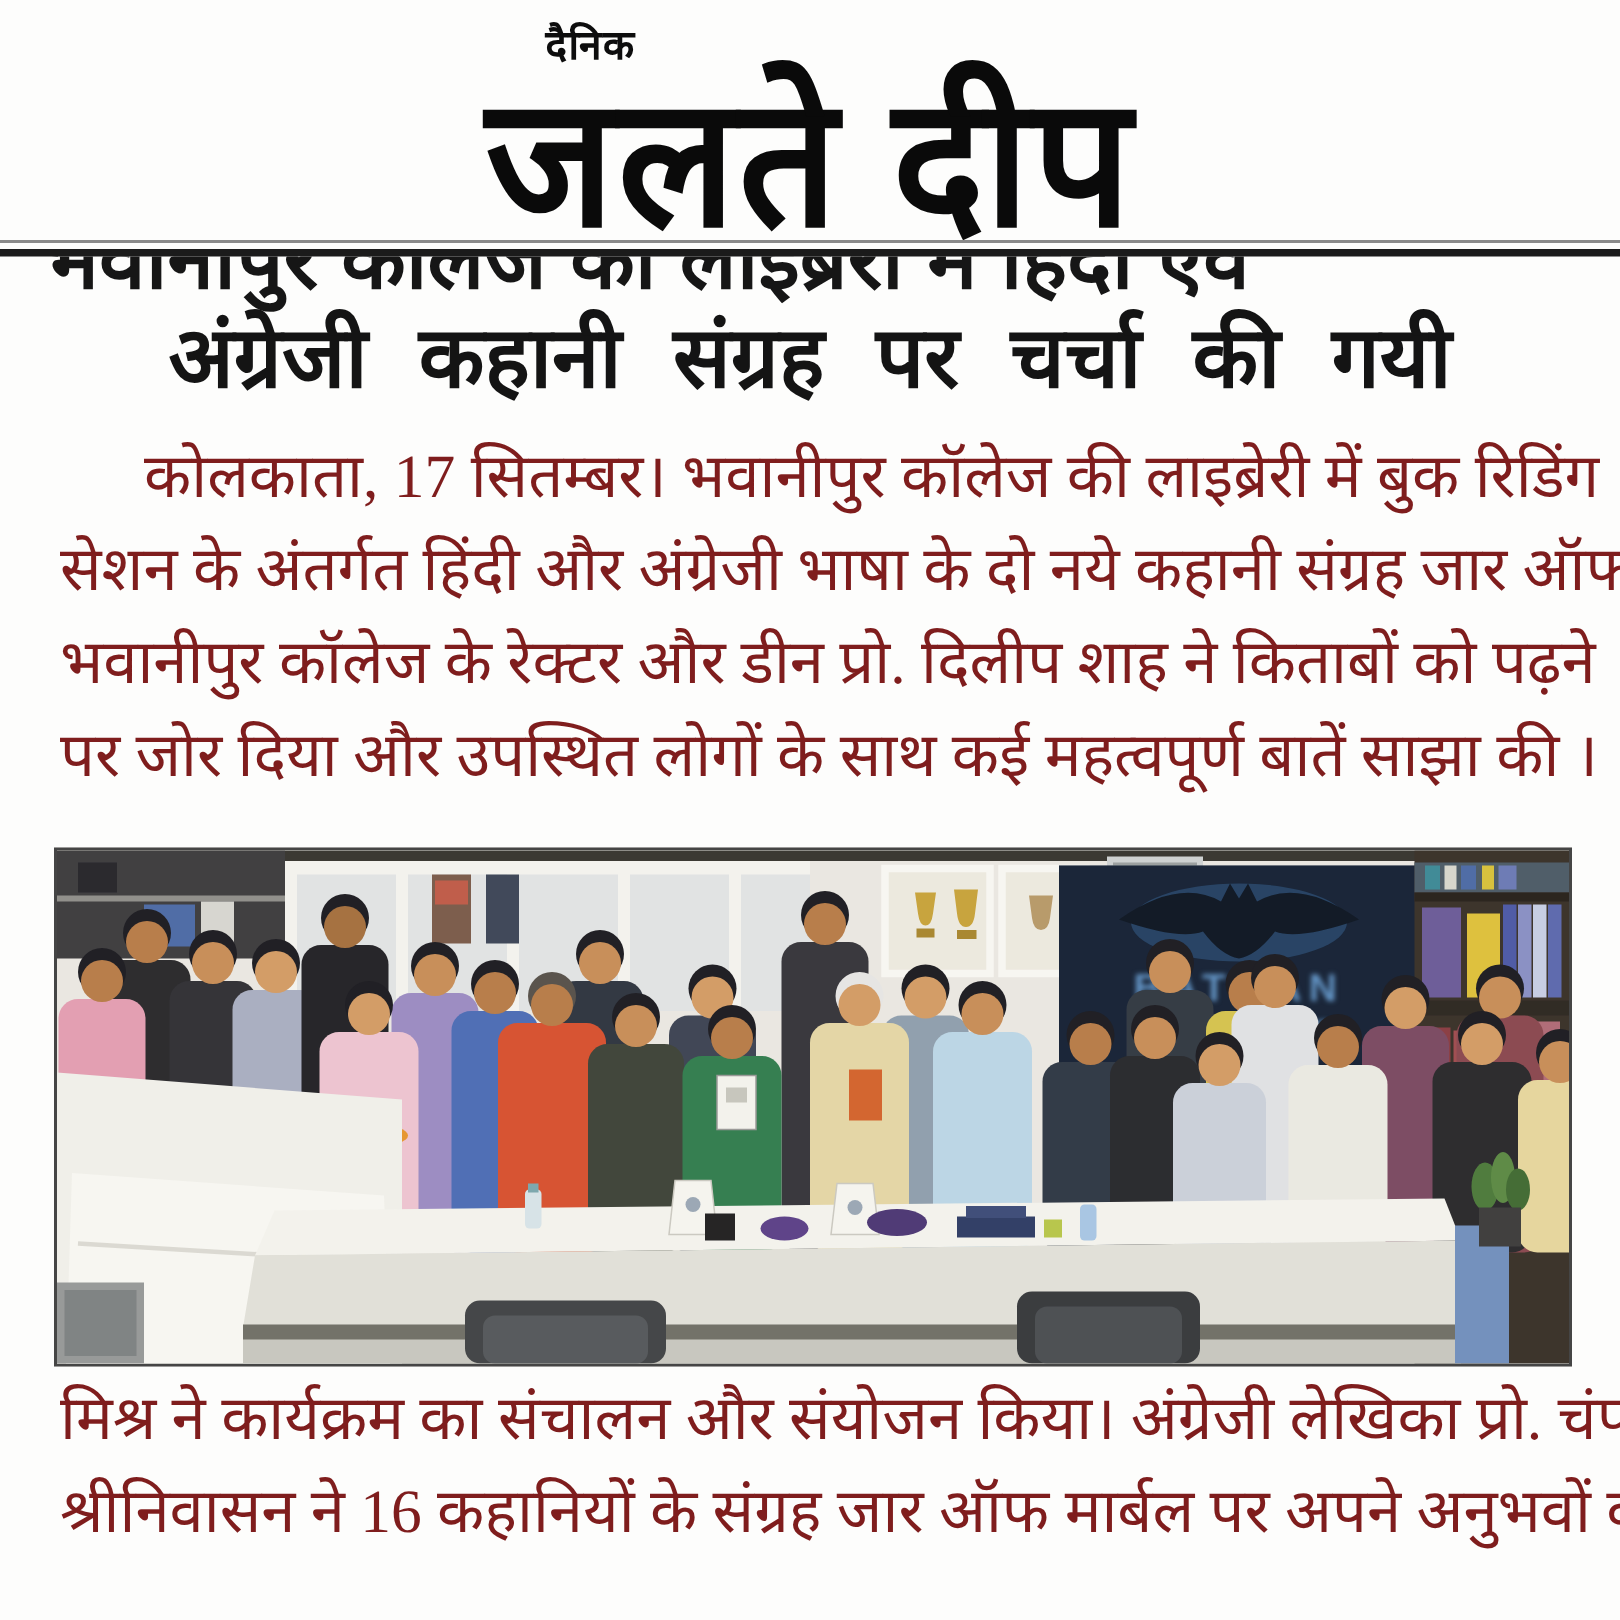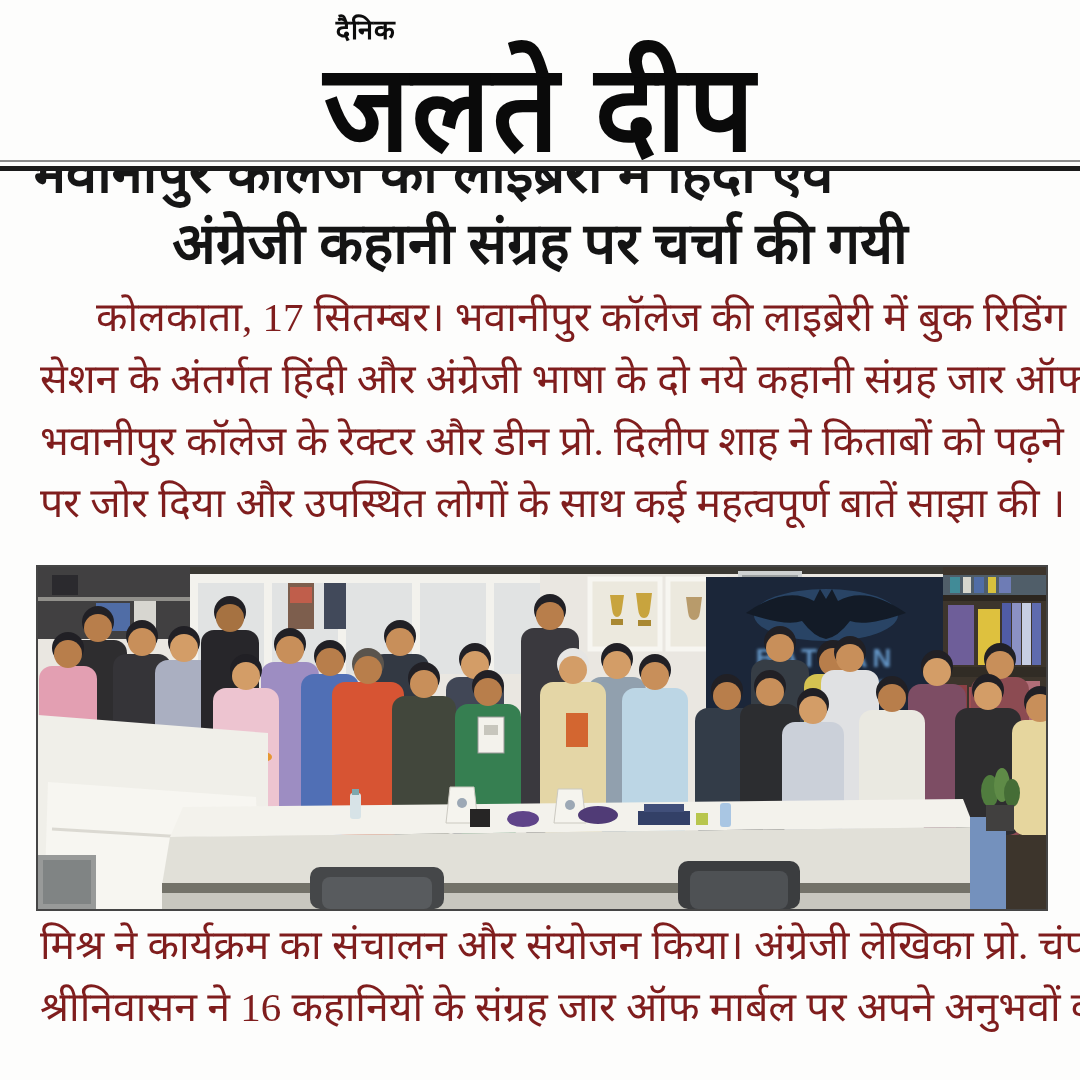--- a/index.html
+++ b/index.html
@@ -6,42 +6,42 @@
   #page{
     position:relative;width:1080px;height:1080px;overflow:hidden;
     background:#fdfdfc;outline:1px solid #cfcfcf;
     font-family:"Liberation Serif", serif;color:#111;
   }
   
   #masthead{position:absolute;top:10px;left:0;width:100%;text-align:center;}
   .masthead-inner{display:inline-block;text-align:left;}
   .kicker{
     font-family:"Liberation Sans", sans-serif;font-weight:800;
-    font-size:27px;letter-spacing:1px;color:#0d0d0d;margin-left:12px;
+    font-size:27px;letter-spacing:1px;color:#0d0d0d;margin-left:40px;
   }
   .mast-title{
     font-family:"Liberation Sans", sans-serif;font-weight:800;
     font-size:116px;line-height:1.02;color:#0a0a0a;letter-spacing:2px;
     transform:scaleY(1.04);transform-origin:top left;white-space:nowrap;
   }
   
   #rule-thin{position:absolute;top:160px;left:0;width:1080px;height:2px;background:#8a8a8a;}
   #rule-thick{position:absolute;top:166px;left:0;width:1080px;height:5px;background:#1b1b1b;}
   
   #headline-clip{
     position:absolute;top:171px;left:0;width:860px;height:38px;overflow:hidden;
     text-align:center;
   }
   #headline-clip .clipline{
     font-family:"Liberation Sans", sans-serif;font-weight:800;font-size:56px;
     line-height:64px;margin-top:-30px;color:#161616;white-space:nowrap;
   }
   #headline-line2{
     position:absolute;top:210px;left:0;width:1080px;text-align:center;
-    font-family:Liberation Serif, serif;font-weight:800;font-size:57px;
+    font-family:Liberation Mono, monospace;font-weight:800;font-size:57px;
     color:#141414;line-height:68px;white-space:nowrap;
   }
   
   .para{position:absolute;left:40px;width:1004px;}
   #para1{top:286px;}
   #para2{top:914px;}
   .bline{
     font-size:41px;line-height:62px;color:#7f1d1d;
     text-align:justify;text-align-last:justify;white-space:nowrap;
     font-family:"Liberation Serif", serif;

